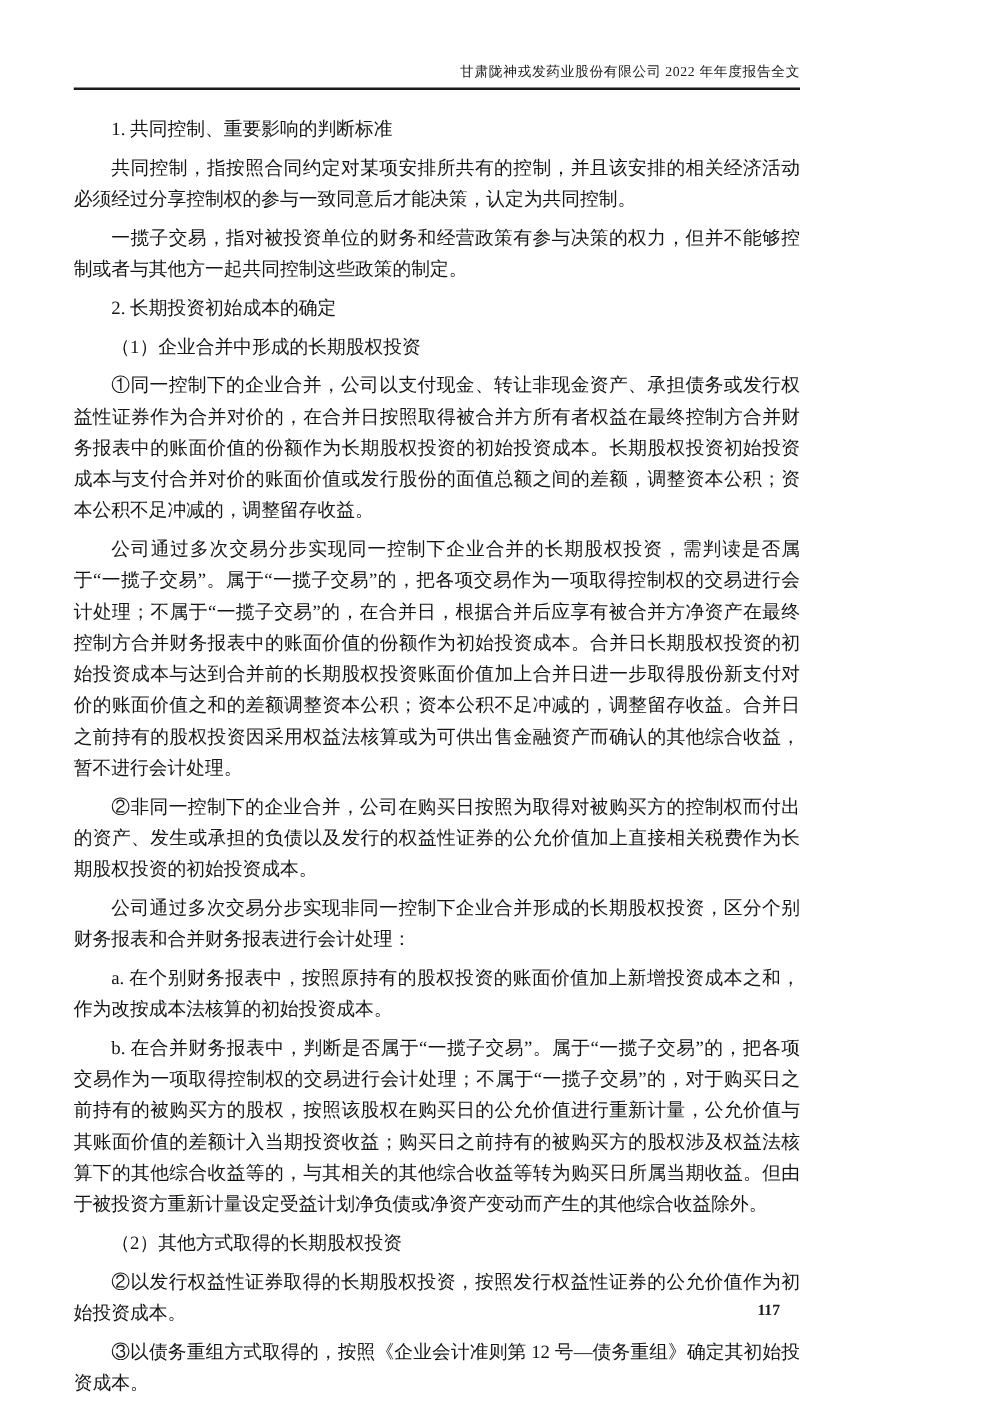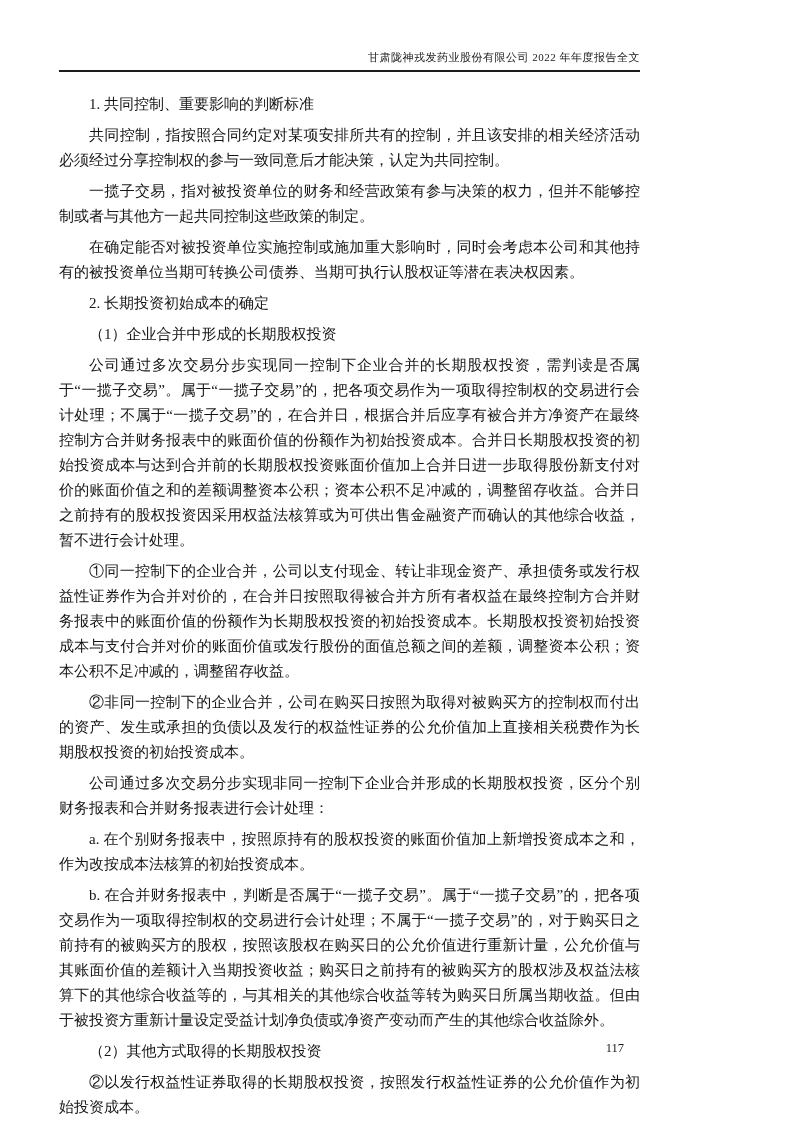--- a/index.html
+++ b/index.html
@@ -42,49 +42,49 @@
     text-indent: 2em;
   }
   .footer {
     position: absolute;
     top: 1040px;
     right: 70px;
     font-size: 12.5px;
     color: #1a1a1a;
     background: #ffffff;
     padding: 1px 3px;
+    font-weight: bold;
   }
 </style>
 </head>
 <body>
 
 <div class="page">
 
   <div class="header">
     <span>甘肃陇神戎发药业股份有限公司 2022 年年度报告全文</span>
   </div>
 
   <div class="content">
 
       <p class="para">1. 共同控制、重要影响的判断标准</p>
 
       <p class="para">共同控制，指按照合同约定对某项安排所共有的控制，并且该安排的相关经济活动必须经过分享控制权的参与一致同意后才能决策，认定为共同控制。</p>
 
       <p class="para">一揽子交易，指对被投资单位的财务和经营政策有参与决策的权力，但并不能够控制或者与其他方一起共同控制这些政策的制定。</p>
 
-      <p class="para">在确定能否对被投资单位实施控制或施加重大影响时，同时会考虑本公司和其他持有的被投资单位当期可转换公司债券、当期可执行认股权证等潜在表决权因素。</p>
 
 
       <p class="para">2. 长期投资初始成本的确定</p>
 
       <p class="para">（1）企业合并中形成的长期股权投资</p>
 
+      <p class="para">①同一控制下的企业合并，公司以支付现金、转让非现金资产、承担债务或发行权益性证券作为合并对价的，在合并日按照取得被合并方所有者权益在最终控制方合并财务报表中的账面价值的份额作为长期股权投资的初始投资成本。长期股权投资初始投资成本与支付合并对价的账面价值或发行股份的面值总额之间的差额，调整资本公积；资本公积不足冲减的，调整留存收益。</p>
+
       <p class="para">公司通过多次交易分步实现同一控制下企业合并的长期股权投资，需判读是否属于“一揽子交易”。属于“一揽子交易”的，把各项交易作为一项取得控制权的交易进行会计处理；不属于“一揽子交易”的，在合并日，根据合并后应享有被合并方净资产在最终控制方合并财务报表中的账面价值的份额作为初始投资成本。合并日长期股权投资的初始投资成本与达到合并前的长期股权投资账面价值加上合并日进一步取得股份新支付对价的账面价值之和的差额调整资本公积；资本公积不足冲减的，调整留存收益。合并日之前持有的股权投资因采用权益法核算或为可供出售金融资产而确认的其他综合收益，暂不进行会计处理。</p>
-
-      <p class="para">①同一控制下的企业合并，公司以支付现金、转让非现金资产、承担债务或发行权益性证券作为合并对价的，在合并日按照取得被合并方所有者权益在最终控制方合并财务报表中的账面价值的份额作为长期股权投资的初始投资成本。长期股权投资初始投资成本与支付合并对价的账面价值或发行股份的面值总额之间的差额，调整资本公积；资本公积不足冲减的，调整留存收益。</p>
 
       <p class="para">②非同一控制下的企业合并，公司在购买日按照为取得对被购买方的控制权而付出的资产、发生或承担的负债以及发行的权益性证券的公允价值加上直接相关税费作为长期股权投资的初始投资成本。</p>
 
       <p class="para">公司通过多次交易分步实现非同一控制下企业合并形成的长期股权投资，区分个别财务报表和合并财务报表进行会计处理：</p>
 
       <p class="para">a. 在个别财务报表中，按照原持有的股权投资的账面价值加上新增投资成本之和，作为改按成本法核算的初始投资成本。</p>
 
       <p class="para">b. 在合并财务报表中，判断是否属于“一揽子交易”。属于“一揽子交易”的，把各项交易作为一项取得控制权的交易进行会计处理；不属于“一揽子交易”的，对于购买日之前持有的被购买方的股权，按照该股权在购买日的公允价值进行重新计量，公允价值与其账面价值的差额计入当期投资收益；购买日之前持有的被购买方的股权涉及权益法核算下的其他综合收益等的，与其相关的其他综合收益等转为购买日所属当期收益。但由于被投资方重新计量设定受益计划净负债或净资产变动而产生的其他综合收益除外。</p>
 
       <p class="para">（2）其他方式取得的长期股权投资</p>

